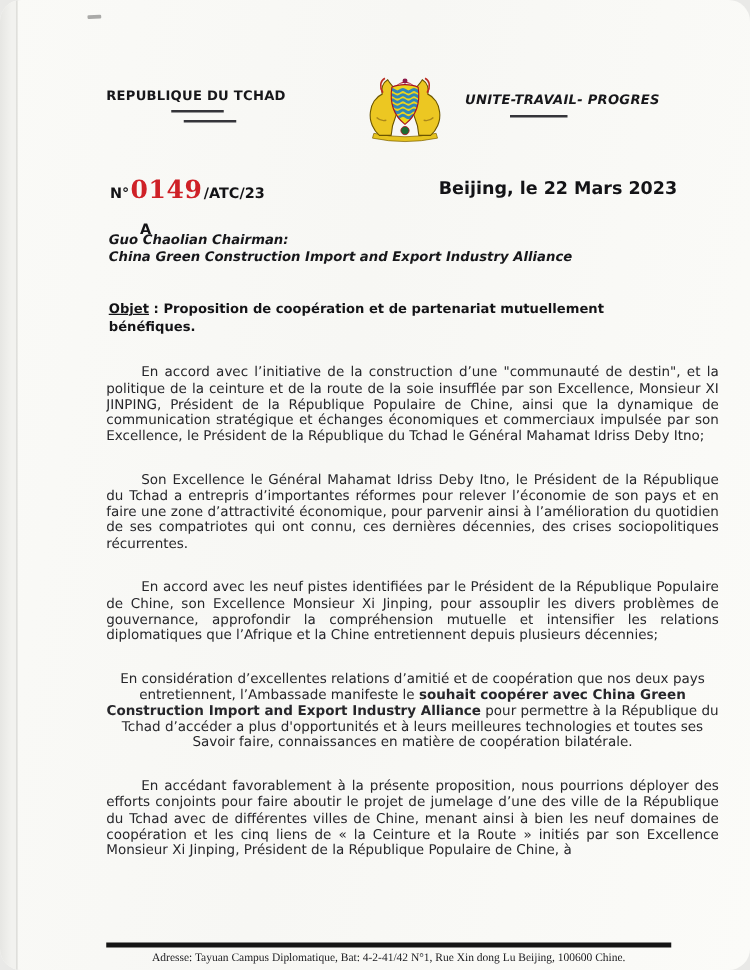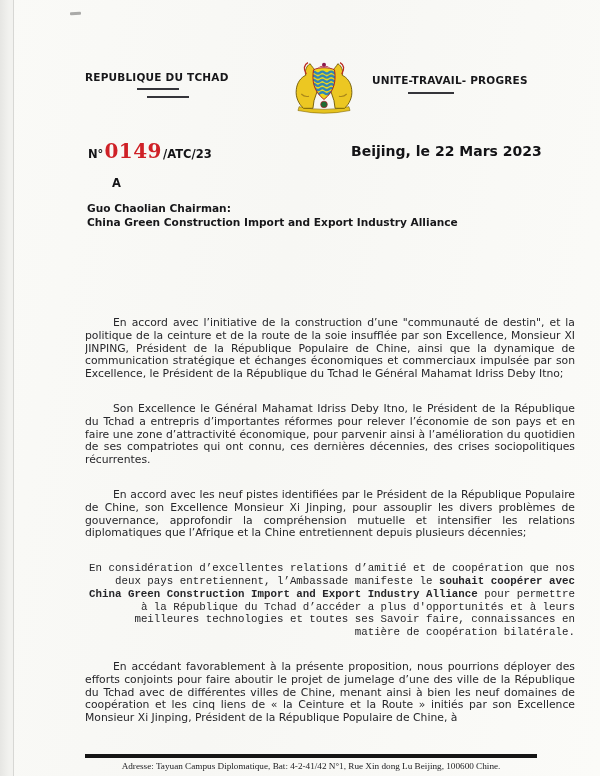--- a/index.html
+++ b/index.html
@@ -1,60 +1,60 @@
 <!DOCTYPE html>
 <html><head>
 <meta charset="utf-8">
 <style>
   html,body { margin:0; padding:0; background:#e9e9e7; }
   .page {
     position:relative; width:600px; height:776px; margin:0 auto;
     background:linear-gradient(100deg,#fafaf7 0%, #f7f7f4 45%, #fbfbf8 100%);
-    font-family:"DejaVu Sans", sans-serif; color:#232326; overflow:hidden;
+    font-family:"DejaVu Sans", sans-serif; color:#232326; overflow:hidden;border-radius:17px;
   }
   .scan-edge {
     position:absolute; left:0; top:0; bottom:0; width:13px;
     background:linear-gradient(90deg,#e6e6e3,#f2f2ef 70%);
     border-right:1px solid #d7d7d4;
   }
   .artifact-dash {
     position:absolute; left:70px; top:12px; width:11px; height:3px;
     background:#8f8f8d; opacity:.75; transform:rotate(-3deg); border-radius:1px;
   }
   
   .hdr-left { position:absolute; left:85px; top:71px; width:220px;
     font-weight:bold; font-size:10.5px; letter-spacing:.2px; color:#17171a; }
   .hdr-left .rule1 { width:42px; height:2px; background:#35353a; margin:5px 0 6px 52px; }
   .hdr-left .rule2 { width:42px; height:2px; background:#35353a; margin:6px 0 0 62px; }
   .emblem { position:absolute; left:288px; top:61px; width:72px; height:55px; }
   .hdr-right { position:absolute; left:372px; top:74px; width:190px;
-    font-weight:bold; font-size:10.5px; letter-spacing:.2px; color:#17171a; }
+    font-weight:bold; font-size:10.5px; letter-spacing:.2px; color:#17171a;font-style:italic; }
   .hdr-right .rule3 { width:46px; height:2px; background:#35353a; margin:6px 0 0 36px; }
   
   .ref { position:absolute; left:88px; top:139px; display:flex; align-items:baseline; }
   .ref .pfx  { font-weight:bold; font-size:11.5px; color:#131316; }
   .ref .num  { font-family:"DejaVu Serif", serif; font-weight:bold; font-size:20px;
                color:#cf2127; letter-spacing:.5px; margin:0 1px; }
   .ref .sfx  { font-weight:bold; font-size:11.5px; color:#131316; }
   .date { position:absolute; left:351px; top:143px; font-weight:bold; font-size:14px; color:#131316; }
   
   .salut { position:absolute; left:112px; top:176px; font-weight:bold; font-size:11.5px; color:#131316; }
-  .recipient { position:absolute; left:87px; top:201px; width:480px;
-    font-weight:bold; font-size:10.6px; line-height:14px; color:#17171a; }
+  .recipient { position:absolute; left:87px; top:185px; width:480px;
+    font-weight:bold; font-size:10.6px; line-height:14px; color:#17171a;font-style:italic; }
   
   .subject { position:absolute; left:87px; top:240px; width:445px;
     font-weight:bold; font-size:10.5px; line-height:14.5px; color:#131316; }
   .subject .lbl { text-decoration:underline; }
   .subject .sep { white-space:pre; }
   
-  .body { position:absolute; left:85px; top:317px; width:490px; height:452px;
+  .body { position:absolute; left:85px; top:292px; width:490px; height:452px;
     font-size:10.8px; line-height:12.8px; color:#26262a; overflow:hidden; }
   .body p { margin:0 0 22px 0; text-align:justify; }
   .body p.indent { text-indent:28px; }
-  .body p.plain { text-align:right;font-family:Liberation Mono, monospace; }
+  .body p.plain { text-align:center; }
   
   .footer-rule { position:absolute; left:85px; top:754px; width:452px; height:4px; background:#151515; }
   .footer-text { position:absolute; left:85px; top:761px; width:452px; text-align:center;
     font-family:"Liberation Serif", serif; font-weight:normal; font-size:9.2px; color:#1b1b1e; }
 </style>
 </head>
 <body>
 
 <div class="page">
   <div class="scan-edge"></div>
@@ -114,20 +114,23 @@
   </div>
 
   <div class="date">Beijing, le 22 Mars 2023</div>
 
   <div class="salut">A</div>
   <div class="recipient">
     <div>Guo Chaolian Chairman:</div>
     <div>China Green Construction Import and Export Industry Alliance</div>
   </div>
 
+  <div class="subject">
+    <span class="lbl">Objet</span><span class="sep"> : </span><span>Proposition de coopération et de partenariat mutuellement bénéfiques.</span>
+  </div>
 
   <div class="body">
     <p class="indent">En accord avec l’initiative de la construction d’une "communauté de destin", et la politique de la ceinture et de la route de la soie insufflée par son Excellence, Monsieur XI JINPING, Président de la République Populaire de Chine, ainsi que la dynamique de communication stratégique et échanges économiques et commerciaux impulsée par son Excellence, le Président de la République du Tchad le Général Mahamat Idriss Deby Itno;</p>
     <p class="indent">Son Excellence le Général Mahamat Idriss Deby Itno, le Président de la République du Tchad a entrepris d’importantes réformes pour relever l’économie de son pays et en faire une zone d’attractivité économique, pour parvenir ainsi à l’amélioration du quotidien de ses compatriotes qui ont connu, ces dernières décennies, des crises sociopolitiques récurrentes.</p>
     <p class="indent">En accord avec les neuf pistes identifiées par le Président de la République Populaire de Chine, son Excellence Monsieur Xi Jinping, pour assouplir les divers problèmes de gouvernance, approfondir la compréhension mutuelle et intensifier les relations diplomatiques que l’Afrique et la Chine entretiennent depuis plusieurs décennies;</p>
     <p class="plain"><span>En considération d’excellentes relations d’amitié et de coopération que nos deux pays entretiennent, l’Ambassade manifeste le </span><b>souhait coopérer avec China Green Construction Import and Export Industry Alliance</b><span> pour permettre à la République du Tchad d’accéder a plus d'opportunités et à leurs meilleures technologies et toutes ses Savoir faire, connaissances en matière de coopération bilatérale.</span></p>
     <p class="indent">En accédant favorablement à la présente proposition, nous pourrions déployer des efforts conjoints pour faire aboutir le projet de jumelage d’une des ville de la République du Tchad avec de différentes villes de Chine, menant ainsi à bien les neuf domaines de coopération et les cinq liens de « la Ceinture et la Route » initiés par son Excellence Monsieur Xi Jinping, Président de la République Populaire de Chine, à</p>
   </div>
 
   <div class="footer-rule"></div>

